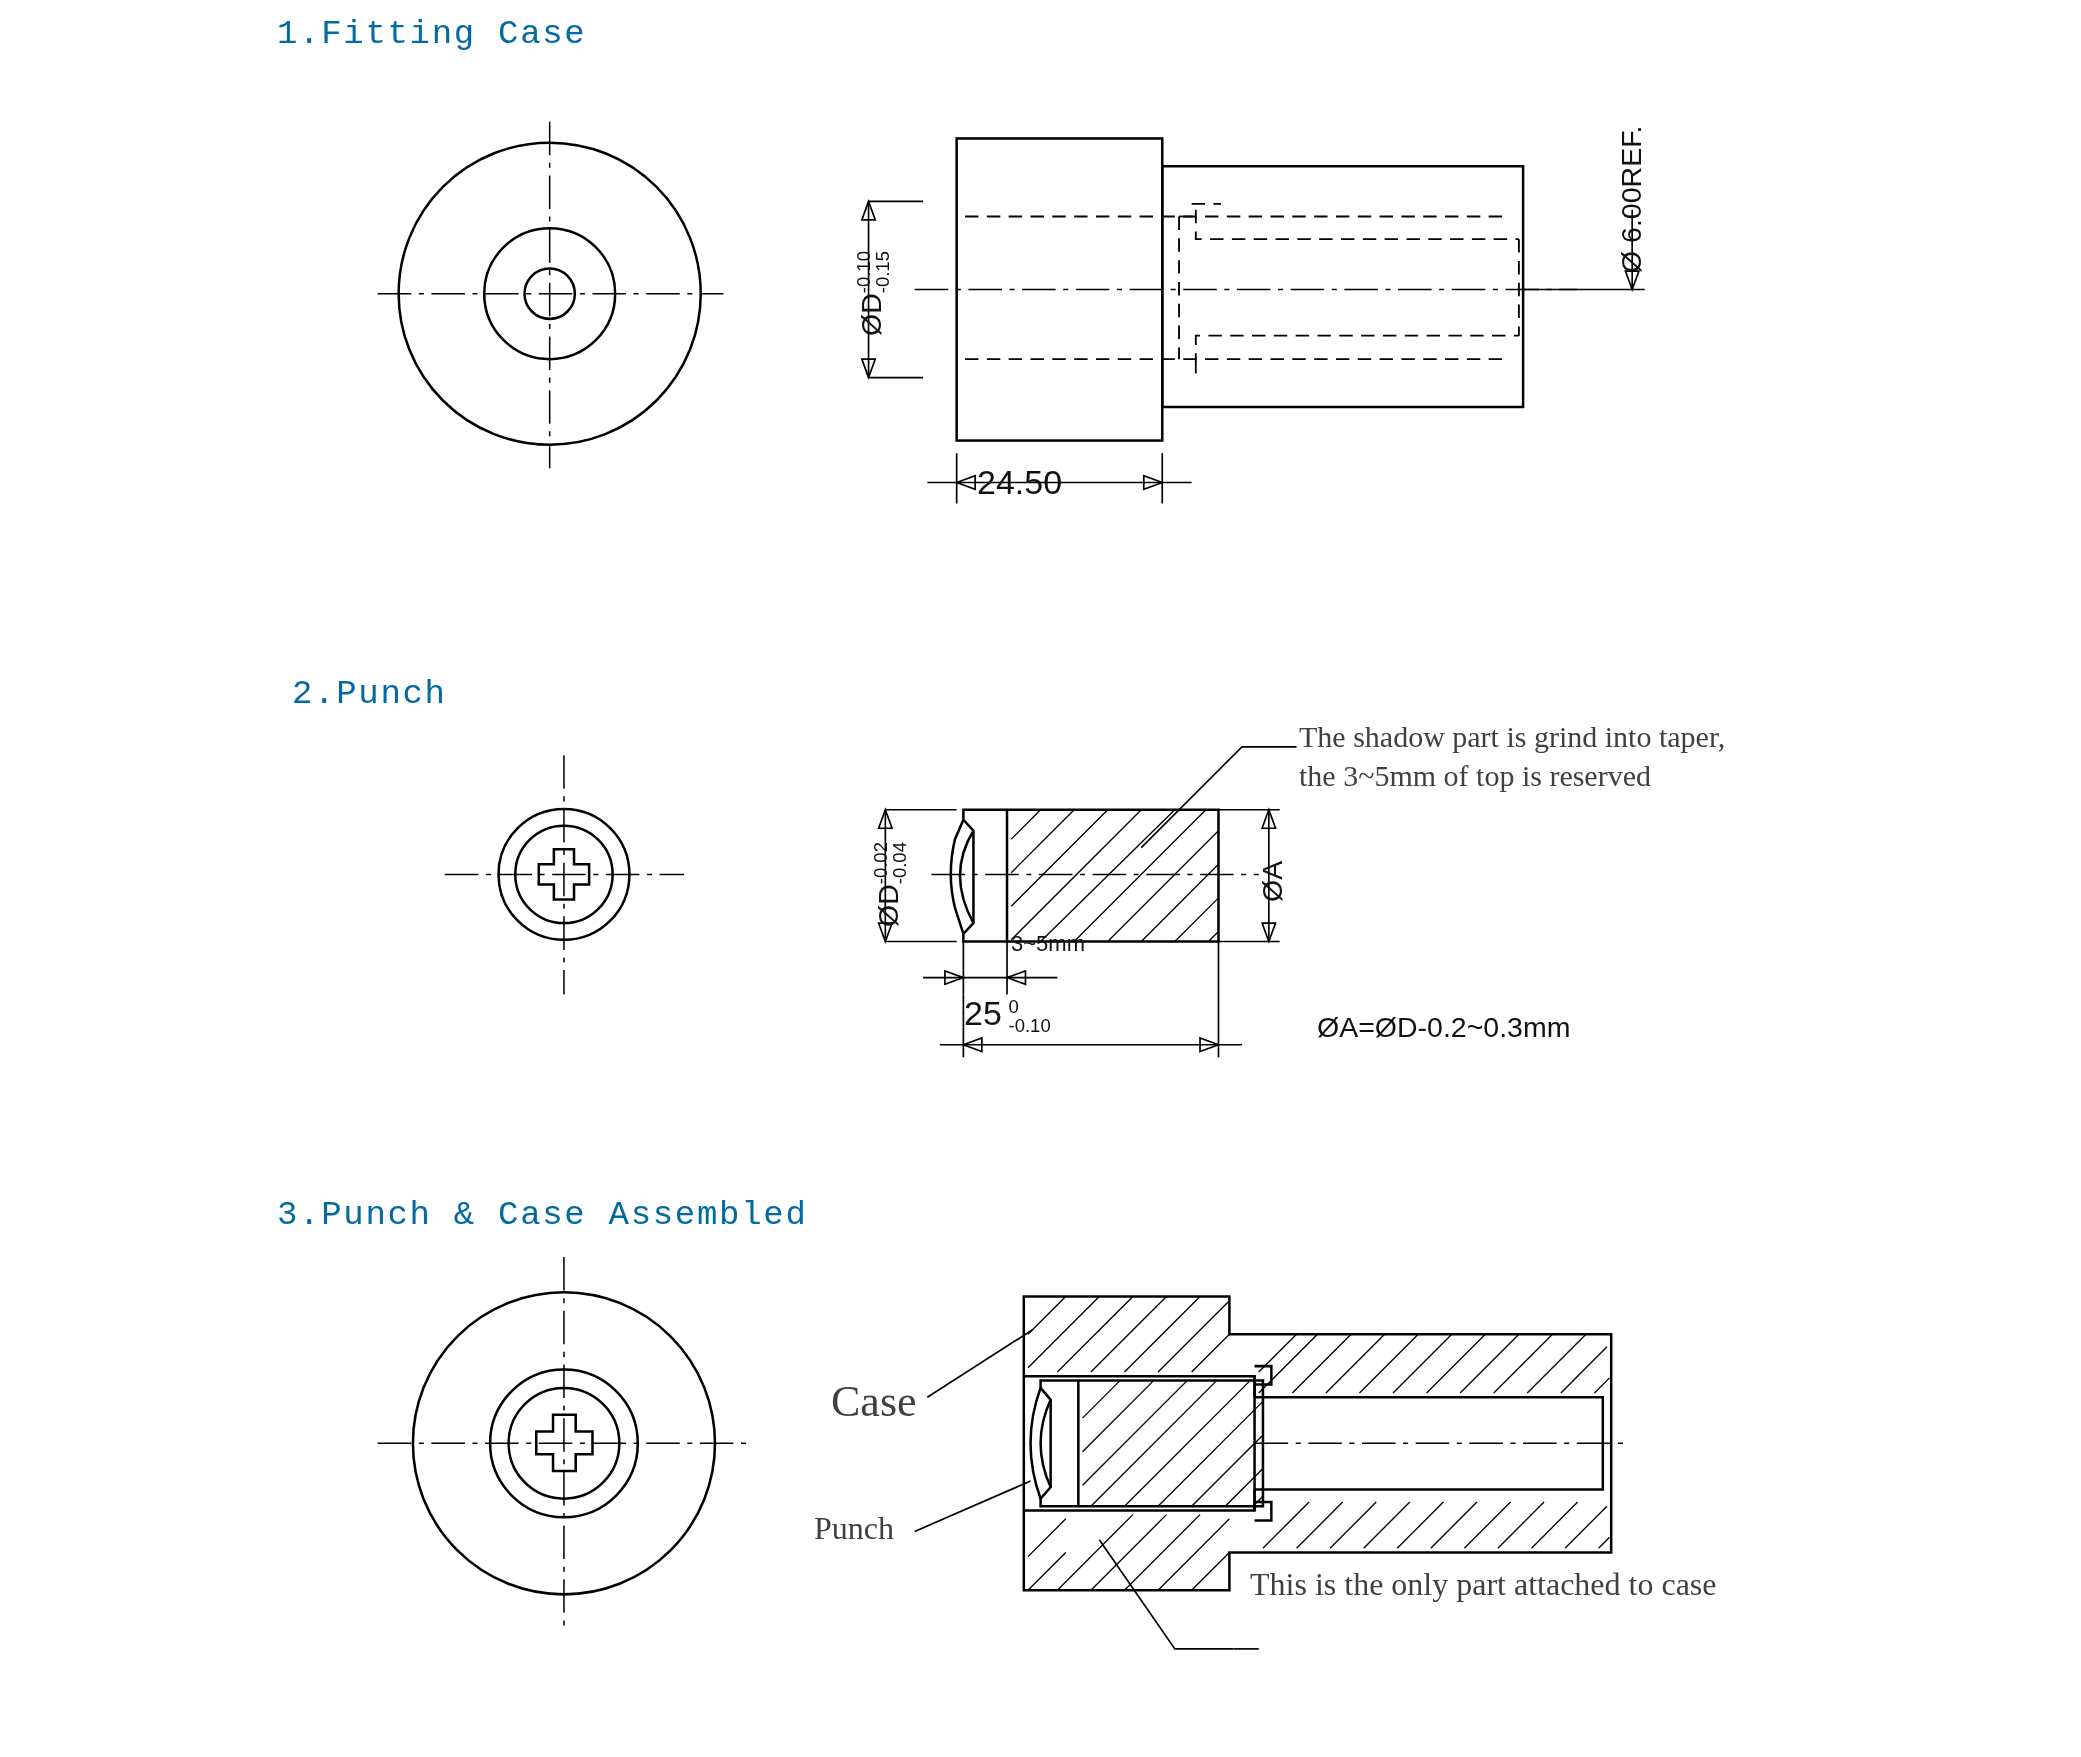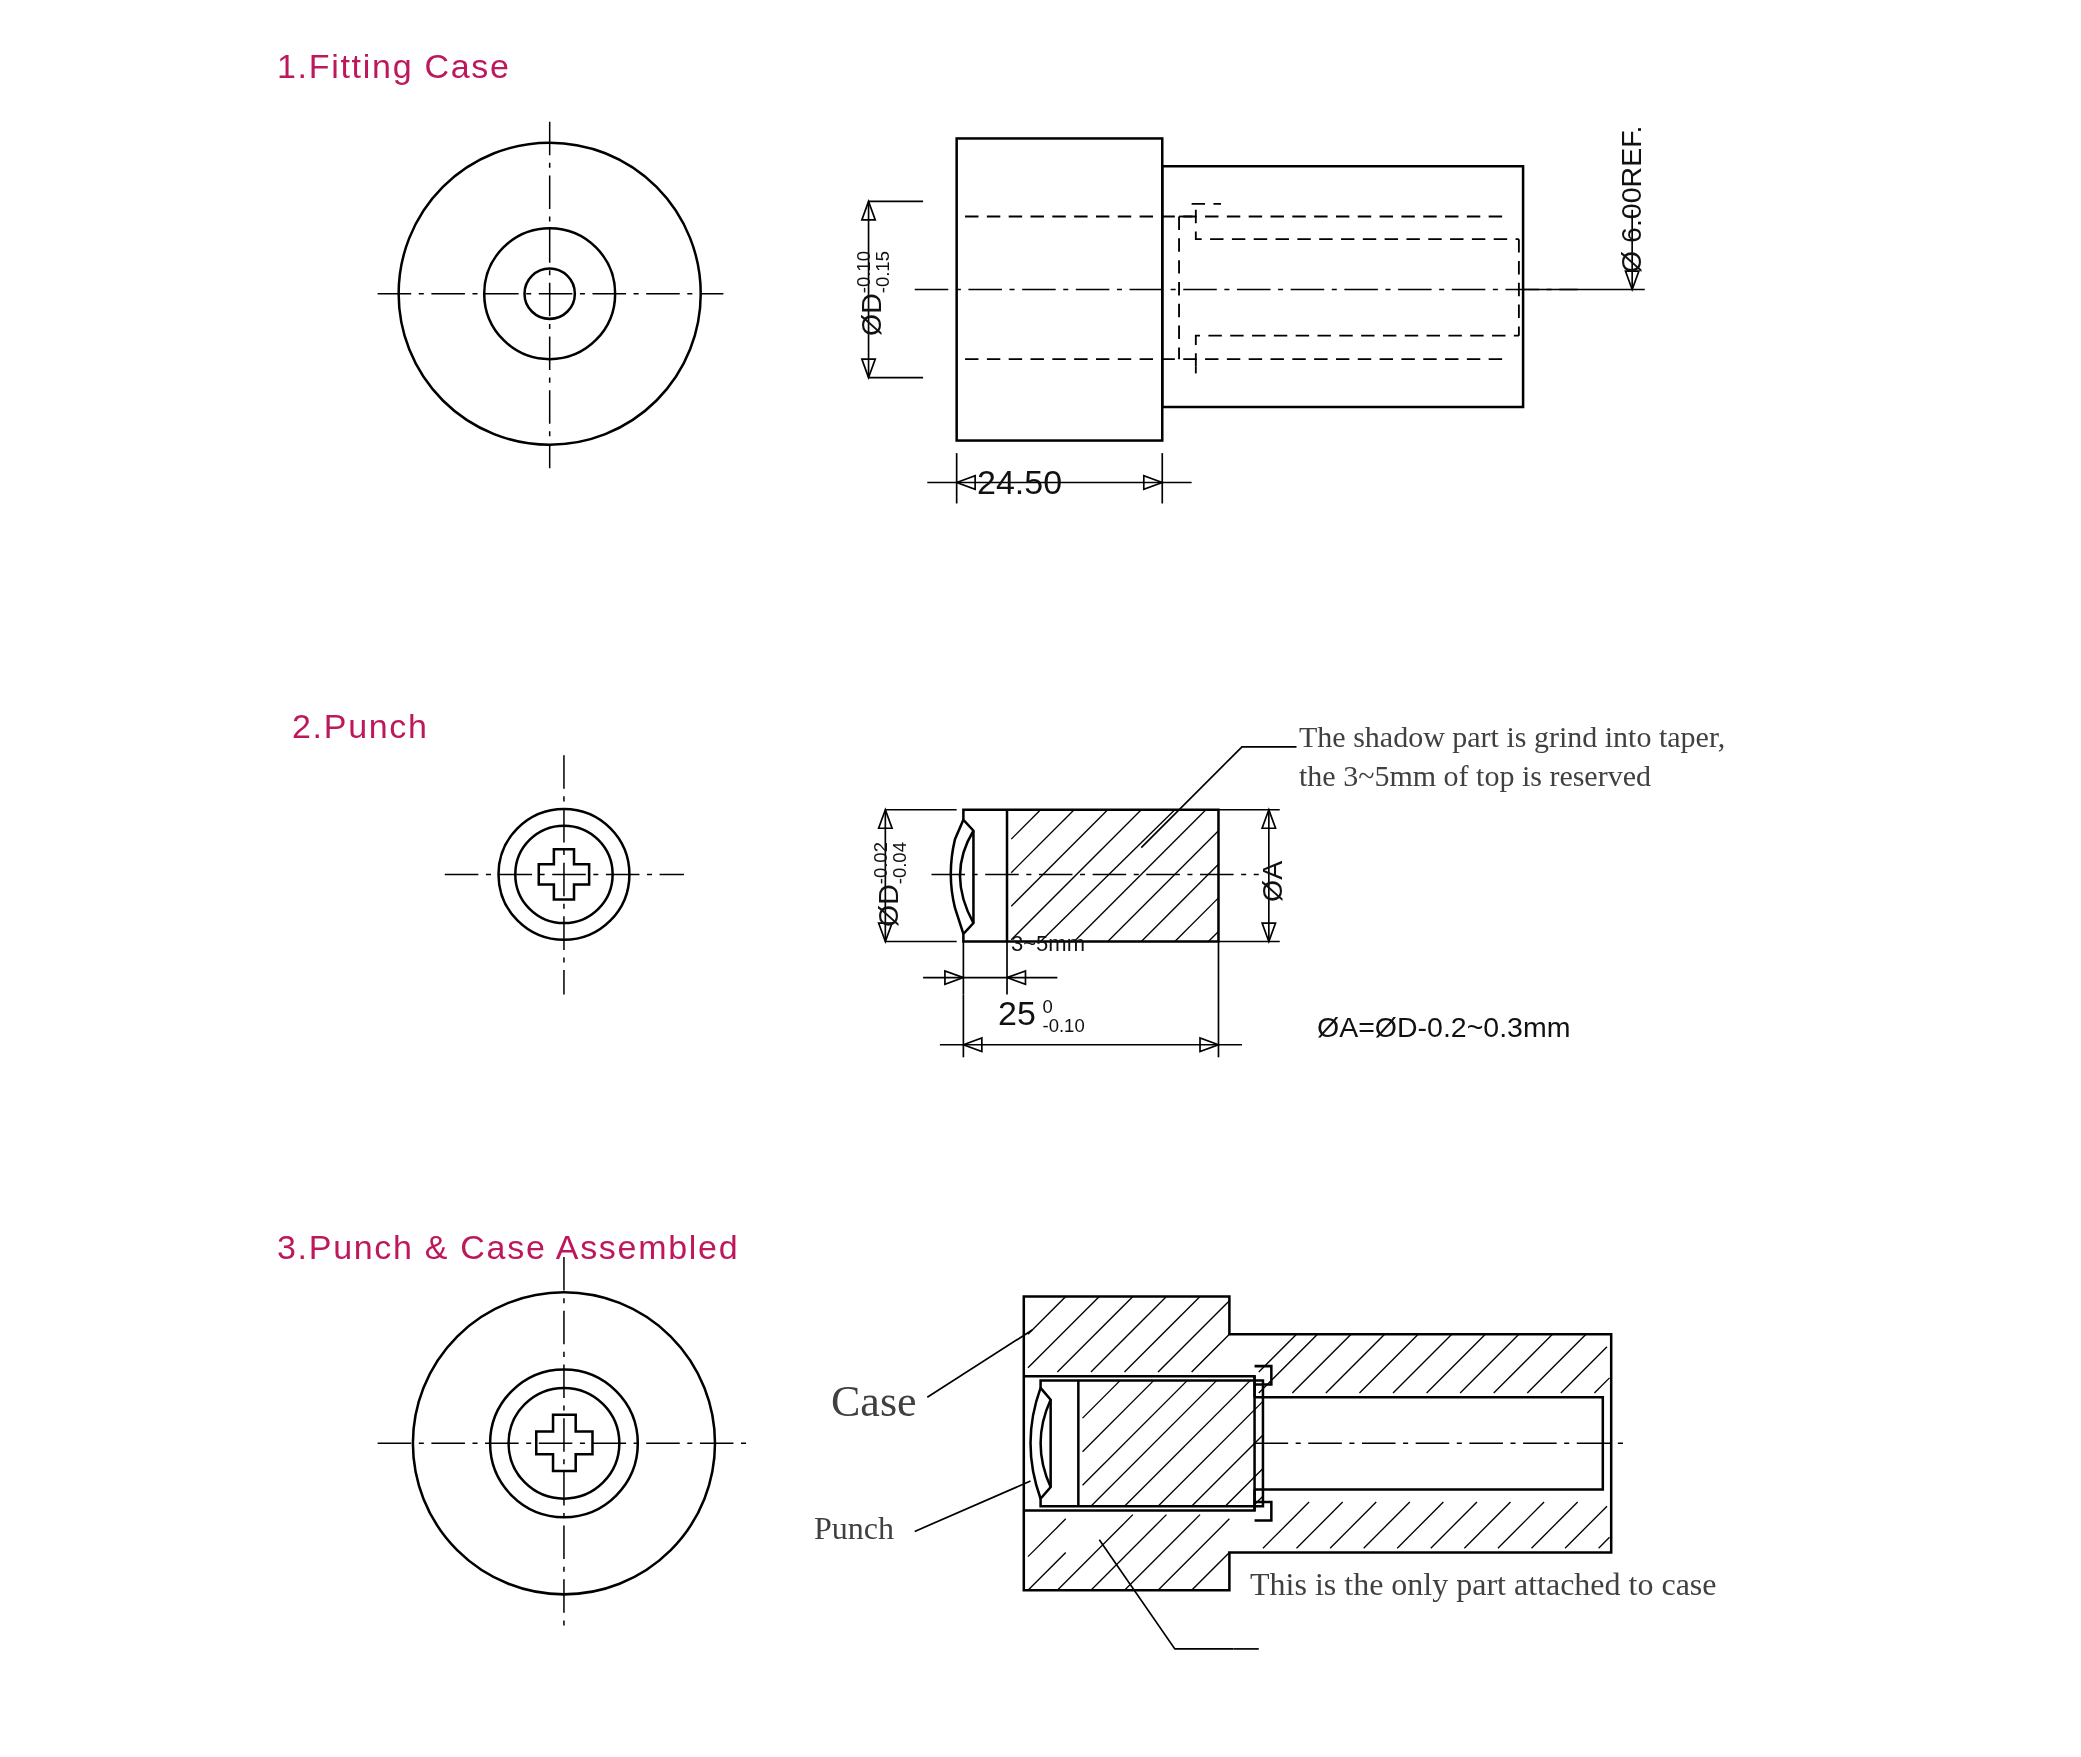--- a/index.html
+++ b/index.html
@@ -10,26 +10,25 @@
   body {
     width: 2082px;
     height: 1758px;
     position: relative;
     font-family: "Liberation Sans", sans-serif;
     color: #000000;
     overflow: hidden;
   }
   .section-title {
     position: absolute;
-    font-family: Liberation Sans, sans-serif;
+    font-family: Liberation Mono, monospace;
     font-size: 34px;
     letter-spacing: 1.7px;
-    color: #be185d;
+    color: #0369a1;
     white-space: nowrap;
-    margin-top: 32px;
   }
   .lbl {
     position: absolute;
     font-family: "Liberation Sans", sans-serif;
     font-size: 28.5px;
     color: #111;
     white-space: nowrap;
   }
   .lbl-serif {
     position: absolute;
@@ -267,21 +266,21 @@
 <div class="lbl vert" style="left:1615px; top:273px;">Ø 6.00REF.</div>
 
 <div class="lbl vert" style="left:871px; top:927px;">
   <span>ØD</span><span class="tolstack"><span style="display:block">-0.02</span><span style="display:block">-0.04</span></span>
 </div>
 
 <div class="lbl vert" style="left:1256px; top:902px;">ØA</div>
 
 <div class="lbl" style="left:1011px; top:931px; font-size:22px;">3~5mm</div>
 
-<div class="lbl" style="left:998px; top:994px; font-size:34px;">
+<div class="lbl" style="left:964px; top:994px; font-size:34px;">
   <span>25</span><span class="tolstack" style="margin-left:6.7px"><span style="display:block">0</span><span style="display:block">-0.10</span></span>
 </div>
 
 <div class="lbl-serif" style="left:1299px; top:720px; font-size:30px;">The shadow part is grind into taper,</div>
 <div class="lbl-serif" style="left:1299px; top:759px; font-size:30px;text-align:right;">the 3~5mm of top is reserved</div>
 
 <div class="lbl" style="left:1317px; top:1011px; font-size:28.5px;">ØA=ØD-0.2~0.3mm</div>
 
 <div class="section-title" style="left:277px; top:1196px;">3.Punch &amp; Case Assembled</div>
 

